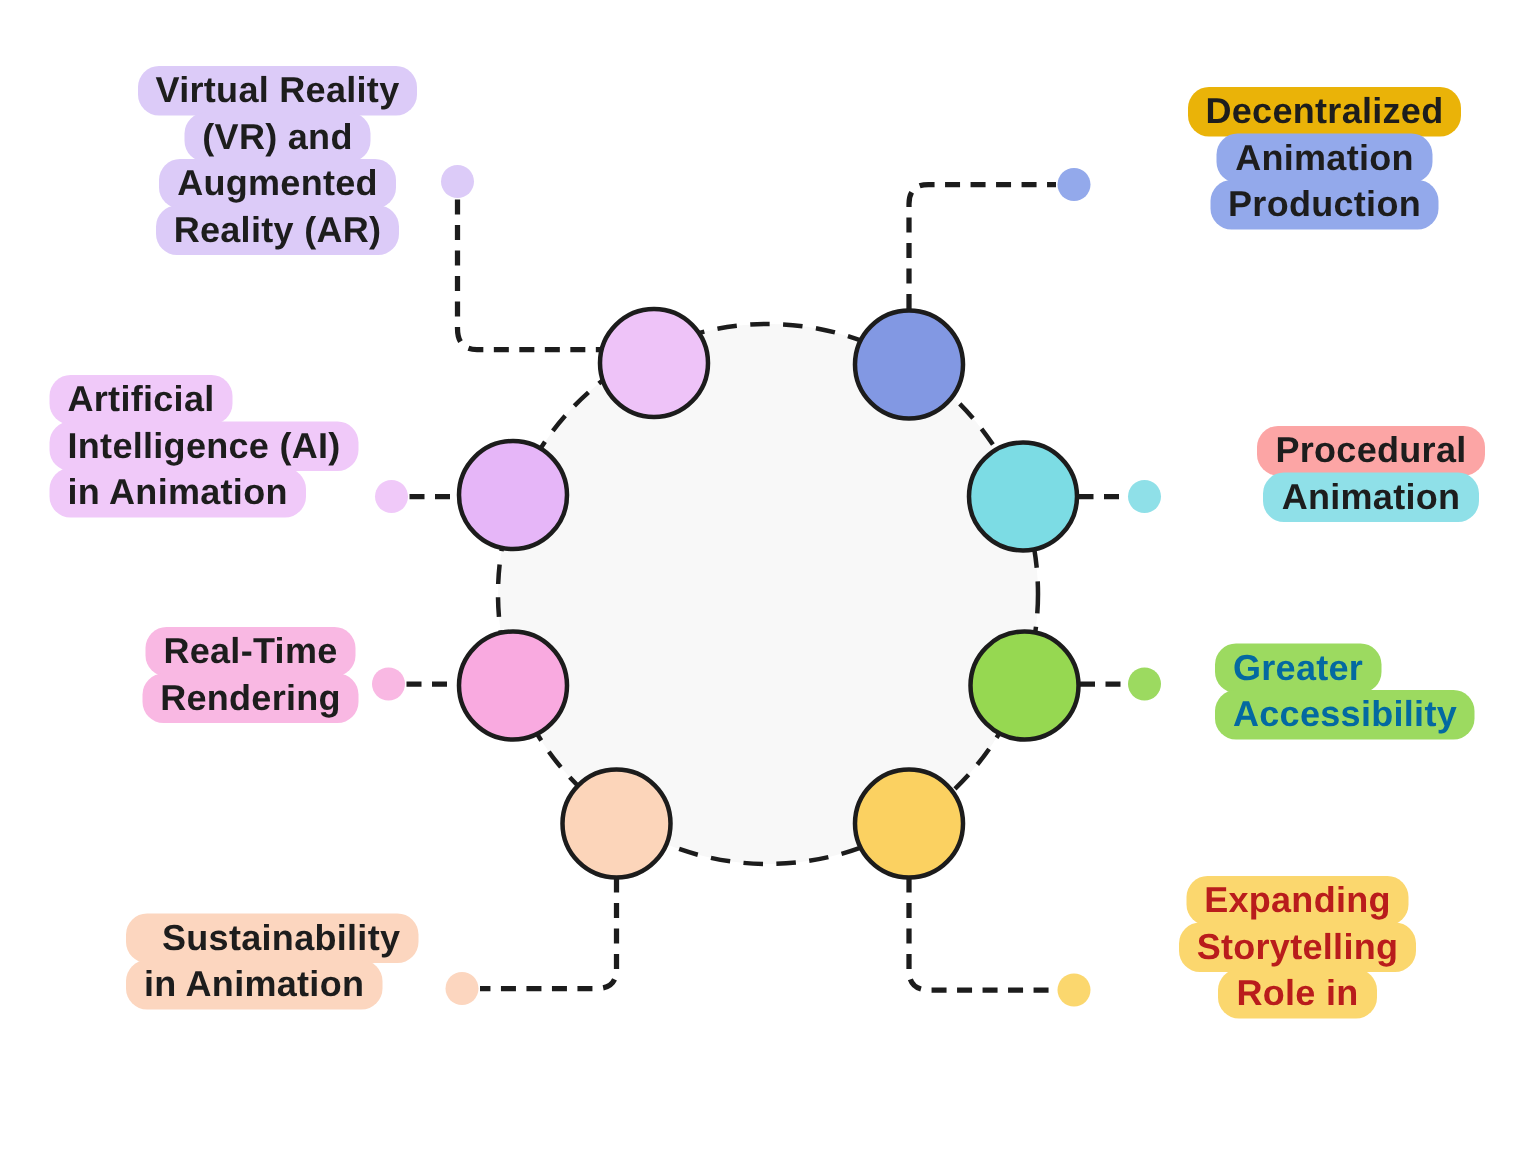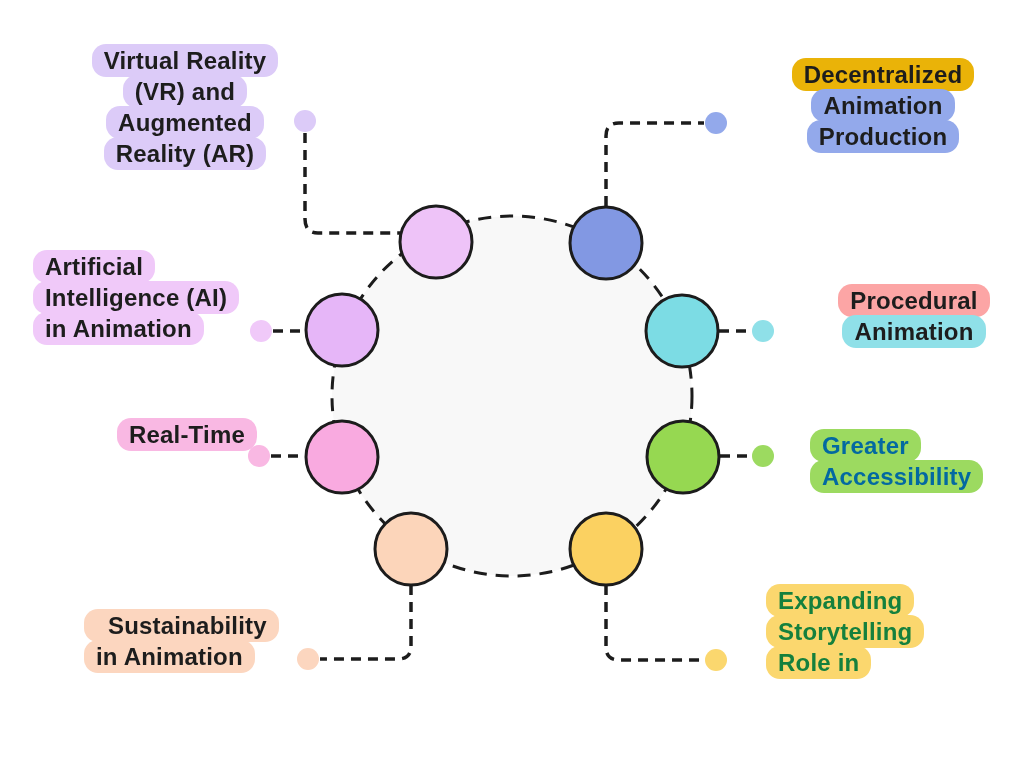--- a/index.html
+++ b/index.html
@@ -75,31 +75,32 @@
         <div class="line"><span class="hl" style="background-color: rgb(147, 169, 235);">Production</span></div>
       </div>
       <div class="label" style="left: 798px; top: 284px; width: 192px; text-align: center; color: rgb(29, 29, 29);">
         <div class="line"><span class="hl" style="background-color: #fca5a5;">Procedural</span></div>
         <div class="line"><span class="hl" style="background-color: rgb(143, 224, 232);">Animation</span></div>
       </div>
       <div class="label" style="left: 790px; top: 429px; width: 213px; text-align: left; color: #0369a1;">
         <div class="line"><span class="hl" style="background-color: rgb(156, 218, 96);">Greater</span></div>
         <div class="line"><span class="hl" style="background-color: rgb(156, 218, 96);">Accessibility</span></div>
       </div>
-      <div class="label" style="left: 746px; top: 584px; width: 198px; color: #15803d;">
+      <div class="label" style="left: 746px; top: 584px; width: 198px; text-align: center; color: #b91c1c;">
         <div class="line"><span class="hl" style="background-color: rgb(251, 215, 110);">Expanding</span></div>
         <div class="line"><span class="hl" style="background-color: rgb(251, 215, 110);">Storytelling</span></div>
         <div class="line"><span class="hl" style="background-color: rgb(251, 215, 110);">Role in</span></div>
       </div>
       <div class="label" style="left: 64px; top: 609px; width: 232px; text-align: left; color: rgb(29, 29, 29);">
         <div class="line"><span class="hl" style="background-color: rgb(252, 214, 191); padding-left: 24px;">Sustainability</span></div>
         <div class="line"><span class="hl" style="background-color: rgb(252, 214, 191);">in Animation</span></div>
       </div>
-      <div class="label" style="left: 57px; top: 418px; width: 180px; text-align: right; color: rgb(29, 29, 29);">
+      <div class="label" style="left: 57px; top: 418px; width: 180px; text-align: center; color: rgb(29, 29, 29);">
         <div class="line"><span class="hl" style="background-color: rgb(249, 184, 227);">Real-Time</span></div>
+        <div class="line"><span class="hl" style="background-color: rgb(249, 184, 227);">Rendering</span></div>
       </div>
       <div class="label" style="left: 0px; top: 250px; width: 256px; text-align: left; color: rgb(29, 29, 29); padding-left: 13px;">
         <div class="line"><span class="hl" style="background-color: rgb(240, 201, 249);">Artificial</span></div>
         <div class="line"><span class="hl" style="background-color: rgb(240, 201, 249);">Intelligence (AI)</span></div>
         <div class="line"><span class="hl" style="background-color: rgb(240, 201, 249);">in Animation</span></div>
       </div>
     </div>
 </div>
 
 </body></html>

